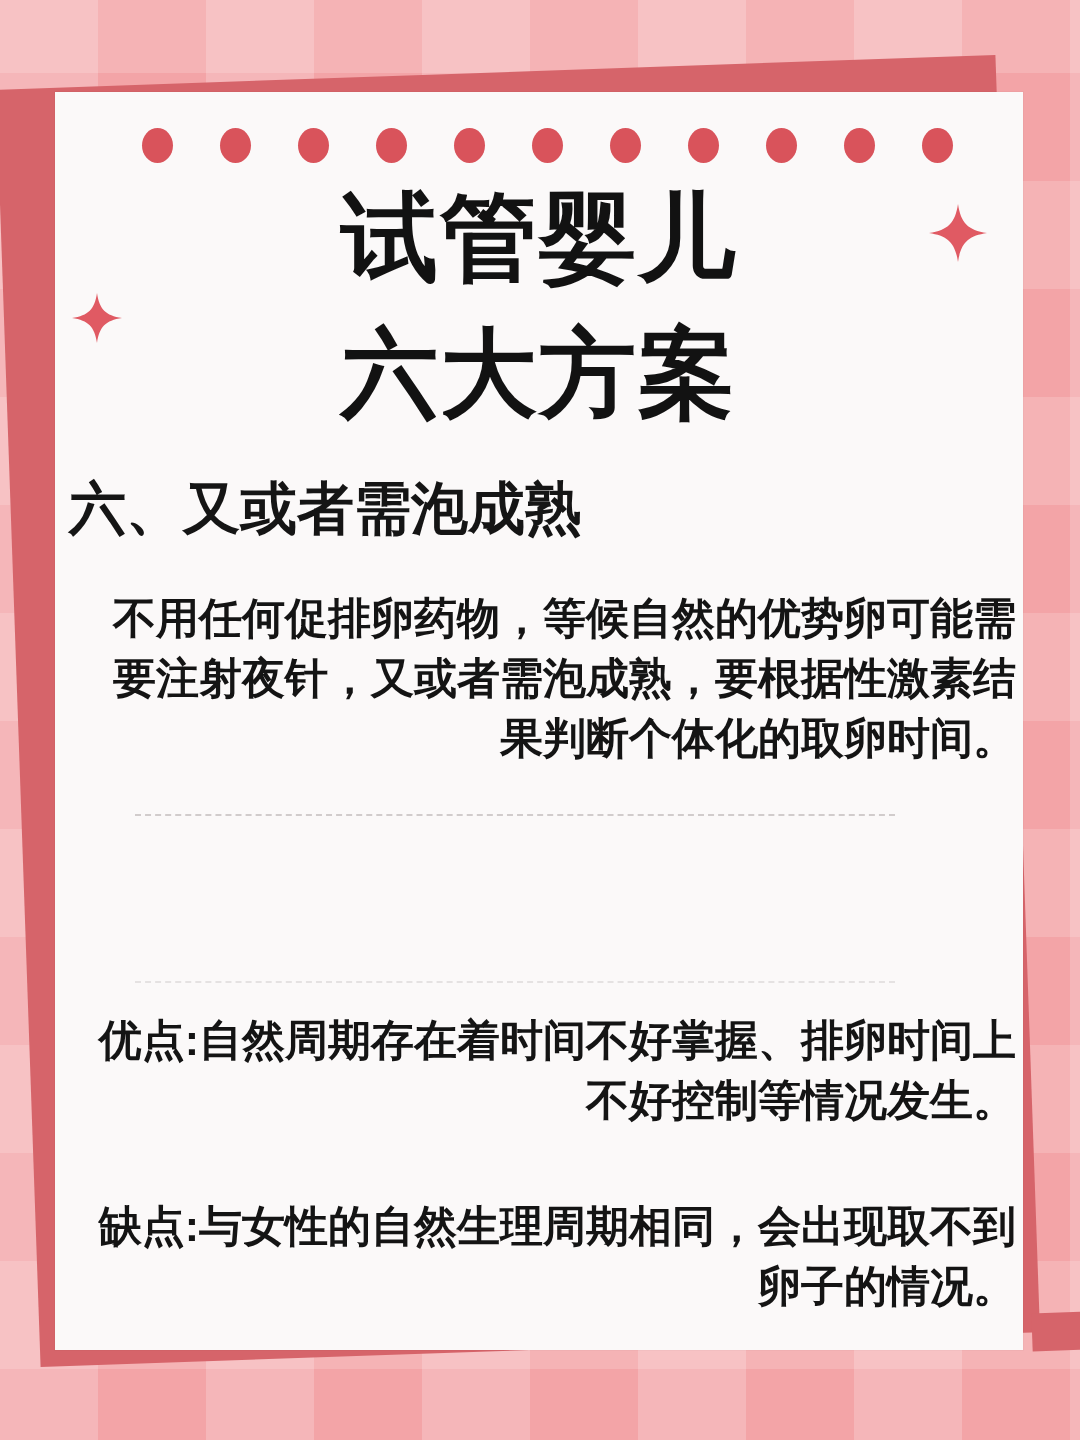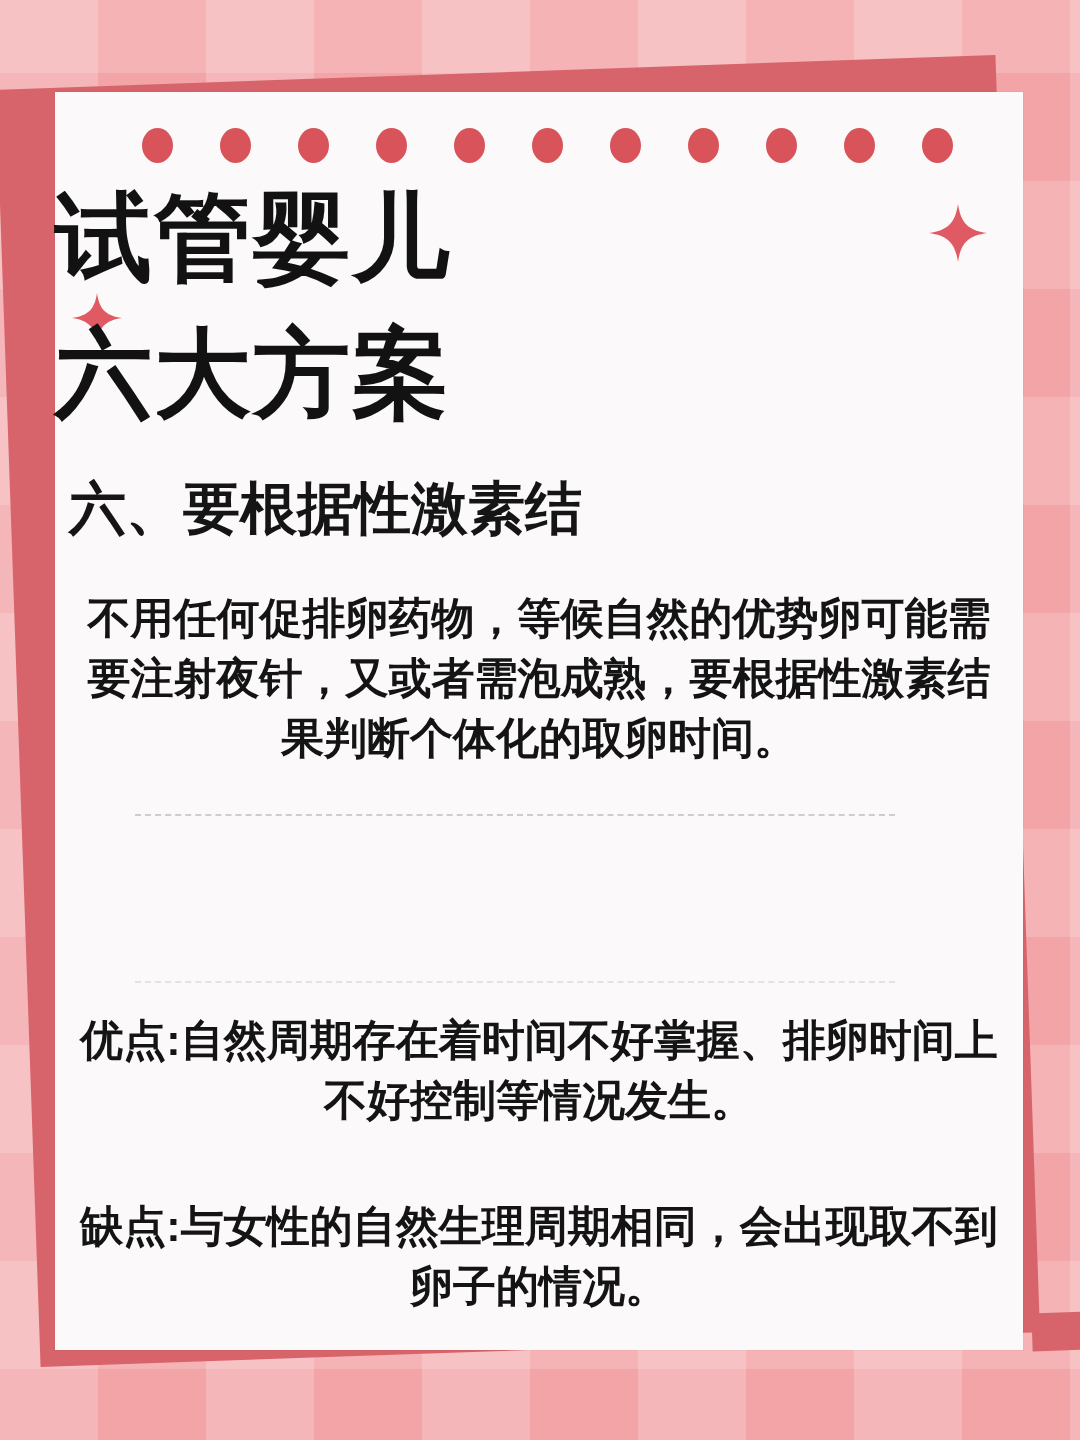--- a/index.html
+++ b/index.html
@@ -40,32 +40,33 @@
   .dot{
     width:31px;height:35px;border-radius:50%;
     background:#d9535b;flex:0 0 auto;
   }
   .sparkle{position:absolute;}
   .sparkle svg{display:block;width:100%;height:100%;}
   .sparkle-left{left:72px;top:293px;width:50px;height:50px;}
   .sparkle-right{left:929px;top:204px;width:58px;height:58px;}
   .poster-title{
     position:absolute;left:55px;top:170px;width:968px;
+    text-align:center;
     font-size:97px;line-height:136px;font-weight:900;
     color:#121212;letter-spacing:2px;
     white-space:pre;
   }
   .section-heading{
     position:absolute;left:69px;top:474px;
     font-size:57px;line-height:68px;font-weight:700;
     color:#151515;white-space:pre;
   }
   .para{
     position:absolute;left:62px;width:954px;
-    text-align:center;
+    text-align:right;
     font-size:43px;line-height:60px;font-weight:700;
     color:#141414;
     white-space:pre;
   }
   .para-1{top:588px;}
   .para-2{top:828px;}
   .para-3{top:1010px;}
   .para-4{top:1196px;}
   .rule{
     position:absolute;left:135px;width:760px;height:0;
@@ -105,21 +106,21 @@
   </div>
   <div class="sparkle sparkle-right">
     <svg viewBox="0 0 100 100" xmlns="http://www.w3.org/2000/svg">
       <path d="M50 0 C55 33 67 45 100 50 C67 55 55 67 50 100 C45 67 33 55 0 50 C33 45 45 33 50 0 Z" fill="#e05a63"></path>
     </svg>
   </div>
 
   <div class="poster-title">试管婴儿
 六大方案</div>
 
-  <div class="section-heading">六、要根据性激素结</div>
+  <div class="section-heading">六、又或者需泡成熟</div>
 
   <div class="para para-1">不用任何促排卵药物，等候自然的优势卵可能需
 要注射夜针，又或者需泡成熟，要根据性激素结
 果判断个体化的取卵时间。</div>
 
   <div class="rule rule-1"></div>
 
 
   <div class="rule rule-2"></div>
 

